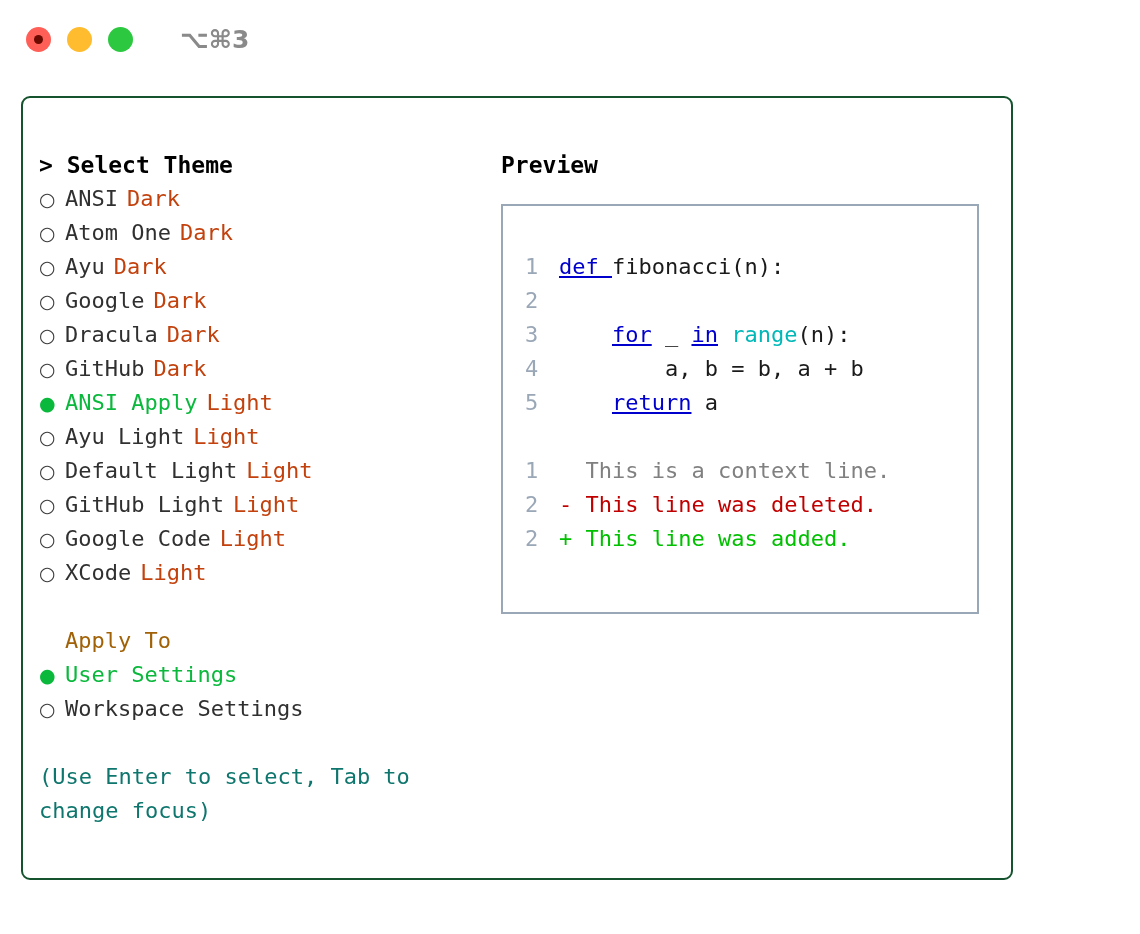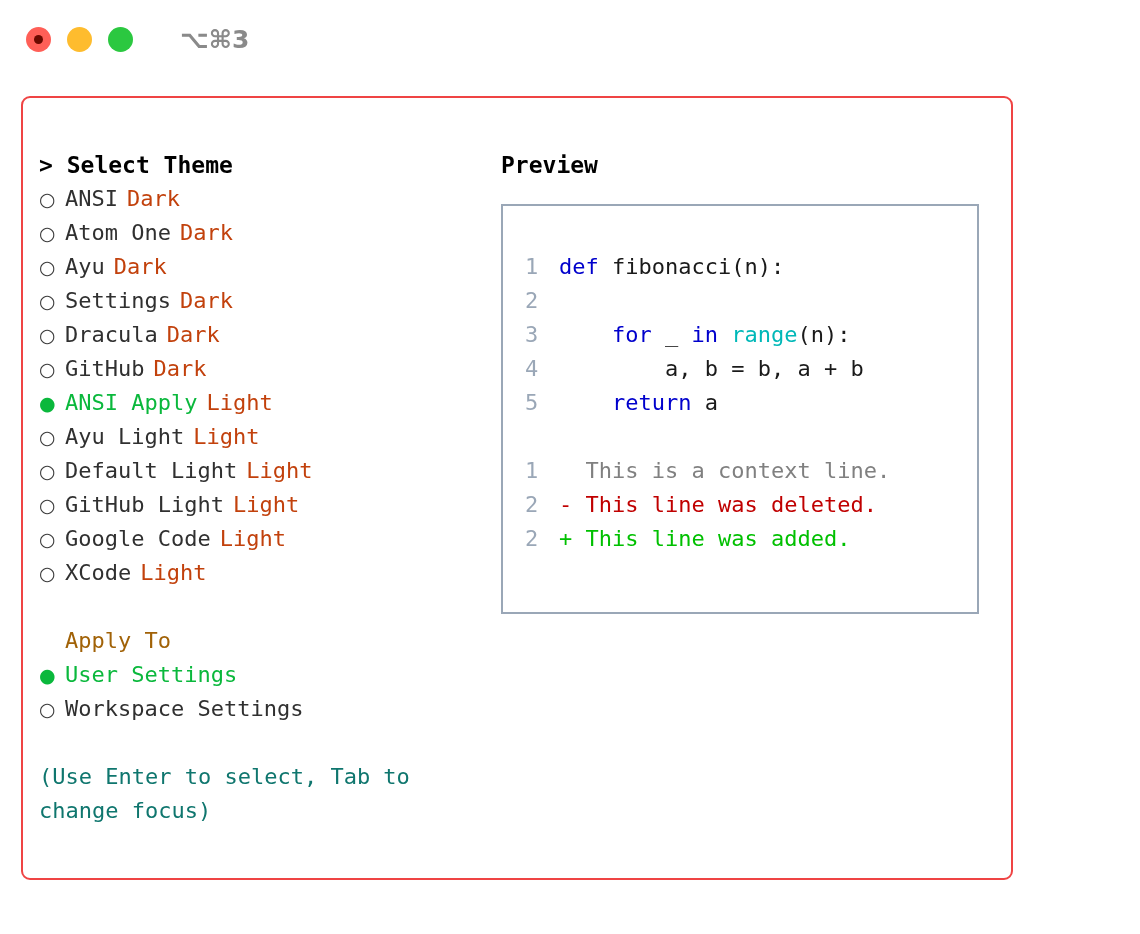--- a/index.html
+++ b/index.html
@@ -58,21 +58,21 @@
     font-weight: bold;
     letter-spacing: 0px;
     font-family: "DejaVu Sans", "Liberation Sans", sans-serif;
   }
 
   
   #main-panel {
     position: absolute;
     left: 21px; top: 96px;
     width: 992px; height: 784px;
-    border: 2px solid #ef4444;
+    border: 2px solid #14532d;
     border-radius: 9px;
     box-sizing: border-box;
     background: #ffffff;
   }
 
   
   #left-column {
     position: absolute;
     left: 16px; top: 50px;
     width: 450px;
@@ -159,21 +159,21 @@
     font-size: 22px;
     white-space: pre;
   }
   .ln {
     width: 34px;
     flex: 0 0 34px;
     color: #9aa7b7;
     text-align: left;
   }
   .code-body { color: #1a1a1a; }
-  .tok-kw   { color: #0000cc; }
+  .tok-kw   { color: #0000cc; text-decoration: underline; }
   .tok-fn   { color: #00b8b8; }
   .tok-num  { color: #00c000; }
   .tok-plain{ color: #1a1a1a; }
 
   .blank-line { height: 34px; }
 
   .diff-ctx  { color: #808080; }
   .diff-del  { color: #c00000; }
   .diff-add  { color: #00c000; }
 </style>
@@ -194,21 +194,21 @@
   <div id="main-panel">
 
     <div id="left-column">
 
       <div class="section-heading">&gt; Select Theme</div>
 
       <div id="theme-list">
           <div class="opt-row"><span class="opt-marker">○</span><span class="opt-name">ANSI</span><span class="opt-tag">Dark</span></div>
           <div class="opt-row"><span class="opt-marker">○</span><span class="opt-name">Atom One</span><span class="opt-tag">Dark</span></div>
           <div class="opt-row"><span class="opt-marker">○</span><span class="opt-name">Ayu</span><span class="opt-tag">Dark</span></div>
-          <div class="opt-row"><span class="opt-marker">○</span><span class="opt-name">Settings</span><span class="opt-tag">Dark</span></div>
+          <div class="opt-row"><span class="opt-marker">○</span><span class="opt-name">Google</span><span class="opt-tag">Dark</span></div>
           <div class="opt-row"><span class="opt-marker">○</span><span class="opt-name">Dracula</span><span class="opt-tag">Dark</span></div>
           <div class="opt-row"><span class="opt-marker">○</span><span class="opt-name">GitHub</span><span class="opt-tag">Dark</span></div>
           <div class="opt-row selected"><span class="opt-marker">●</span><span class="opt-name">ANSI Apply</span><span class="opt-tag">Light</span></div>
           <div class="opt-row"><span class="opt-marker">○</span><span class="opt-name">Ayu Light</span><span class="opt-tag">Light</span></div>
           <div class="opt-row"><span class="opt-marker">○</span><span class="opt-name">Default Light</span><span class="opt-tag">Light</span></div>
           <div class="opt-row"><span class="opt-marker">○</span><span class="opt-name">GitHub Light</span><span class="opt-tag">Light</span></div>
           <div class="opt-row"><span class="opt-marker">○</span><span class="opt-name">Google Code</span><span class="opt-tag">Light</span></div>
           <div class="opt-row"><span class="opt-marker">○</span><span class="opt-name">XCode</span><span class="opt-tag">Light</span></div>
         </div>
 

